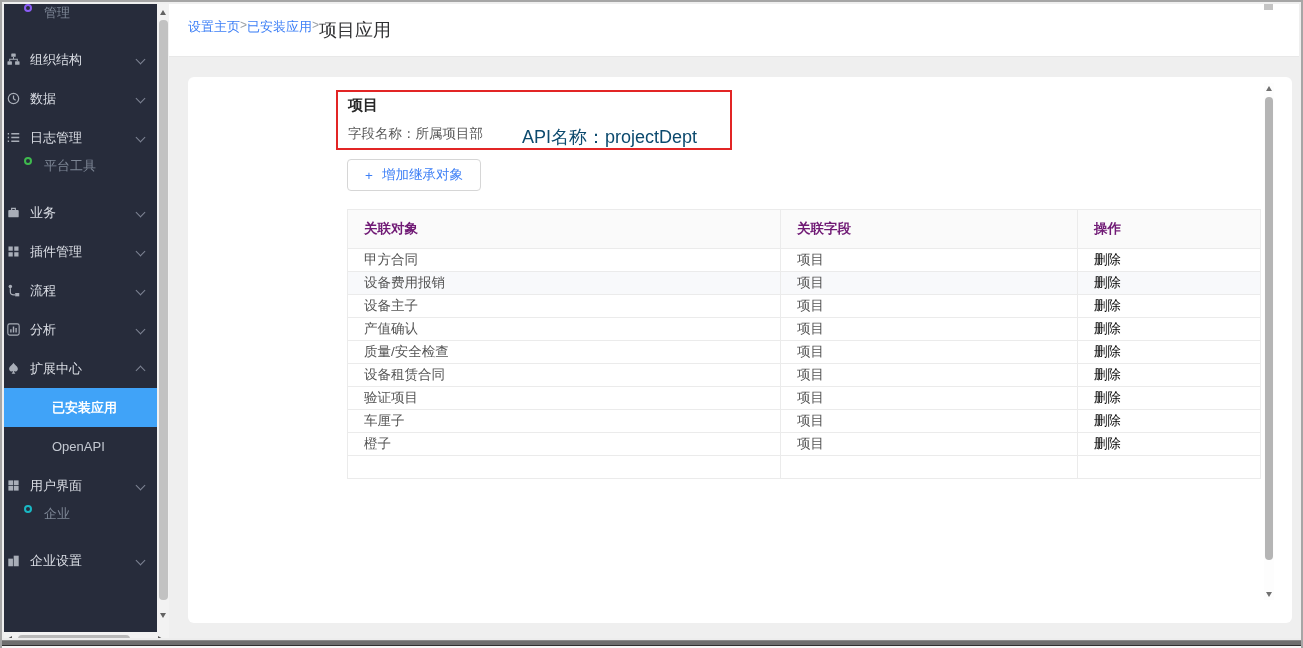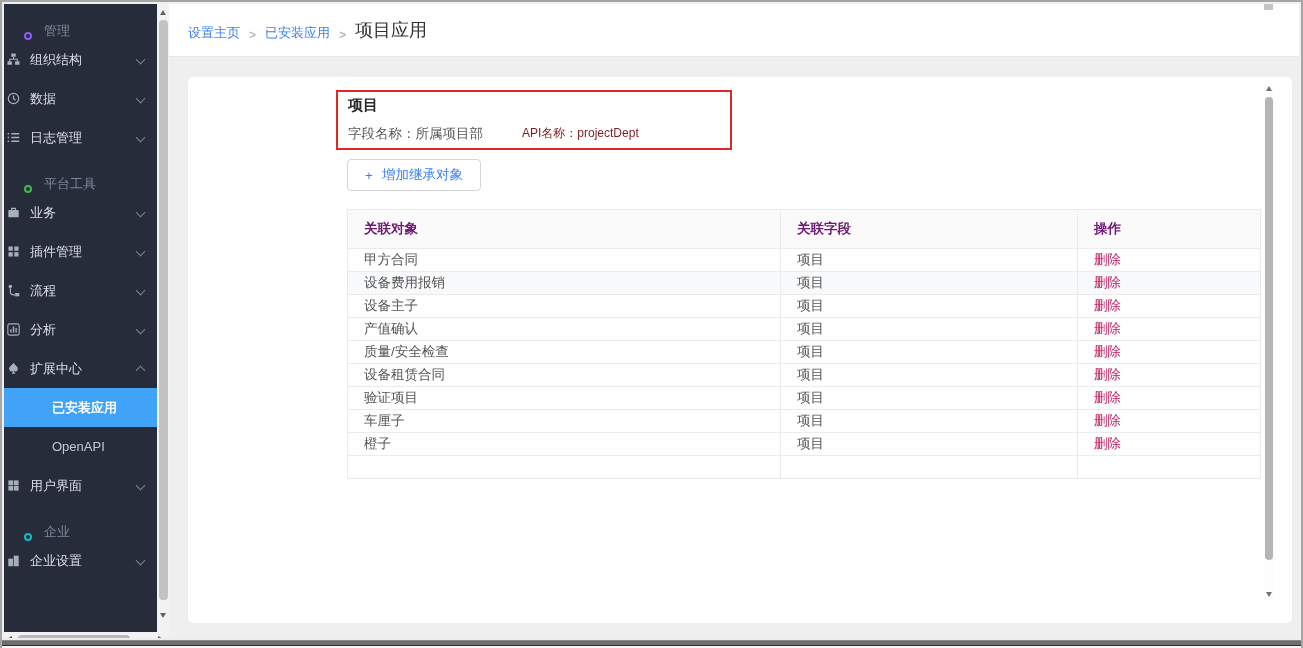--- a/index.html
+++ b/index.html
@@ -4,21 +4,21 @@
 <style>
   html,body{margin:0;padding:0;background:#d6d6d6;}
   *{box-sizing:border-box;font-family:"Liberation Sans","DejaVu Sans",sans-serif;}
   .screen{position:relative;width:1303px;height:648px;background:#efefef;border:2px solid #a6a6a6;border-bottom:none;overflow:hidden;}
 
   
   .sidebar{position:absolute;left:2px;top:2px;width:153px;height:628px;background:#272c3b;overflow:hidden;}
   .sb-home{height:42px;display:flex;align-items:center;padding-left:26px;color:#ffffff;font-size:14px;cursor:pointer;}
   .sb-home .icn{margin-right:15px;}
   .sb-item{height:39px;display:flex;align-items:center;padding:0 13px 0 1px;color:#dcdfe6;font-size:13px;cursor:pointer;}
-  .sb-section{height:36px;display:flex;align-items:flex-end;padding-left:17px;color:#7e8796;font-size:13px;}
+  .sb-section{height:36px;display:flex;align-items:flex-start;padding-left:17px;color:#7e8796;font-size:13px;}
   .icn{width:16px;height:16px;display:inline-flex;align-items:center;justify-content:center;flex:0 0 16px;}
   .sb-item .icn{margin-right:9px;}
   .dot{width:8px;height:8px;border-radius:50%;display:inline-block;margin:0 12px 0 3px;}
   .dot.purple{border:2px solid #8b5cf6;}
   .dot.green{border:2px solid #3fba4e;}
   .dot.cyan{border:2px solid #19b8c4;}
   .chev{margin-left:auto;width:7px;height:7px;border-right:1.6px solid #7e8494;border-bottom:1.6px solid #7e8494;transform:rotate(45deg);flex:0 0 7px;}
   .chev.up{transform:rotate(-135deg);margin-top:4px;}
   .sb-sub{height:39px;display:flex;align-items:center;padding-left:48px;color:#c3c8d1;font-size:13px;cursor:pointer;}
   .sb-sub.active{background:#40a3f8;color:#fff;font-weight:bold;}
@@ -28,41 +28,41 @@
   .sb-vthumb{position:absolute;left:1.5px;top:16px;width:9px;height:580px;background:#c2c2c2;border-radius:4px;}
   .tri-up{position:absolute;left:3px;top:6px;width:0;height:0;border-left:3.5px solid transparent;border-right:3.5px solid transparent;border-bottom:5px solid #636363;}
   .tri-down{position:absolute;left:3px;bottom:14px;width:0;height:0;border-left:3.5px solid transparent;border-right:3.5px solid transparent;border-top:5px solid #636363;}
   .sb-hscroll{position:absolute;left:2px;top:630px;width:165px;height:14px;background:#f2f2f2;}
   .sb-hthumb{position:absolute;left:14px;top:3px;width:112px;height:8px;background:#b9b9b9;border-radius:4px;}
   .tri-left{position:absolute;left:3px;top:4px;width:0;height:0;border-top:3.5px solid transparent;border-bottom:3.5px solid transparent;border-right:5px solid #555;}
   .tri-right{position:absolute;right:6px;top:4px;width:0;height:0;border-top:3.5px solid transparent;border-bottom:3.5px solid transparent;border-left:5px solid #555;}
 
   
   .topbar{position:absolute;left:167px;top:2px;right:2px;height:53px;background:#ffffff;border-bottom:1px solid #e8e8e8;display:flex;align-items:center;padding-left:19px;}
-  .bc{display:flex;align-items:flex-end;gap:9px;}
+  .bc{display:flex;align-items:flex-start;}
   .bc-link{color:#3d7ff6;font-size:13px;cursor:pointer;}
   .bc-sep{color:#9aa0a6;font-size:12px;}
   .bc-current{color:#303133;font-size:18px;}
 
   
   .panel{position:absolute;left:186px;top:75px;width:1104px;height:546px;background:#ffffff;border-radius:6px;}
   .tab-perm{position:absolute;left:2px;top:15px;width:143px;height:51px;background:#fdf1f1;color:#3d7ff6;font-size:14px;line-height:51px;padding-left:31px;cursor:pointer;}
   .red-annotation{position:absolute;left:148px;top:13px;width:396px;height:60px;border:2px solid #e22525;z-index:5;pointer-events:none;}
   .card-title{position:absolute;left:160px;top:19px;font-size:15px;font-weight:bold;color:#262626;}
   .card-fields{position:absolute;left:160px;top:48px;font-size:13.5px;color:#595959;}
-  .card-api{position:absolute;left:334px;top:48px;font-size:12px;color:#7f1d1d;}
+  .card-api{position:absolute;left:334px;top:48px;font-size:18px;color:#0c4a6e;}
   .add-btn{position:absolute;left:159px;top:82px;height:32px;padding:0 17px;background:#fff;border:1px solid #d6d6d6;border-radius:4px;color:#3d7ff6;font-size:13.5px;display:inline-flex;align-items:center;gap:9px;cursor:pointer;}
 
   
   .tbl-wrap{position:absolute;left:159px;top:132px;width:915px;height:437px;overflow:hidden;}
   table.grid{border-collapse:collapse;table-layout:fixed;width:913px;}
   .grid th{background:#fafafa;height:39px;text-align:left;padding:0 0 0 16px;font-size:13.5px;color:#701a75;font-weight:bold;border:1px solid #ebebeb;}
   .grid td{height:23px;padding:0 0 0 16px;font-size:13.5px;color:#555;border:1px solid #ebebeb;background:#fff;}
   .grid tr.striped td{background:#f8f9fb;}
-  .link{color:#be185d;cursor:pointer;}
+  .link{color:#000000;cursor:pointer;}
 
   
   .panel-scroll{position:absolute;left:1076px;top:6px;width:10px;height:517px;background:#fdfdfd;}
   .ps-thumb{position:absolute;left:1px;top:14px;width:8px;height:463px;background:#b5b5b5;border-radius:4px;}
   .ps-up{position:absolute;left:1.5px;top:3px;width:0;height:0;border-left:3.5px solid transparent;border-right:3.5px solid transparent;border-bottom:5px solid #707070;}
   .ps-down{position:absolute;left:1.5px;bottom:3px;width:0;height:0;border-left:3.5px solid transparent;border-right:3.5px solid transparent;border-top:5px solid #707070;}
 
   .top-tick{position:absolute;left:1262px;top:2px;width:9px;height:6px;background:#c4c4c4;}
   .bottom-band{position:absolute;left:0;right:0;bottom:0;height:10px;z-index:30;background:linear-gradient(to bottom,#ededed 0 2px,#8a8a8a 2px 3px,#6e6e6e 3px 7px,#2f2f2f 7px 8px,#f7f7f7 8px 10px);}
   svg{display:block;}

